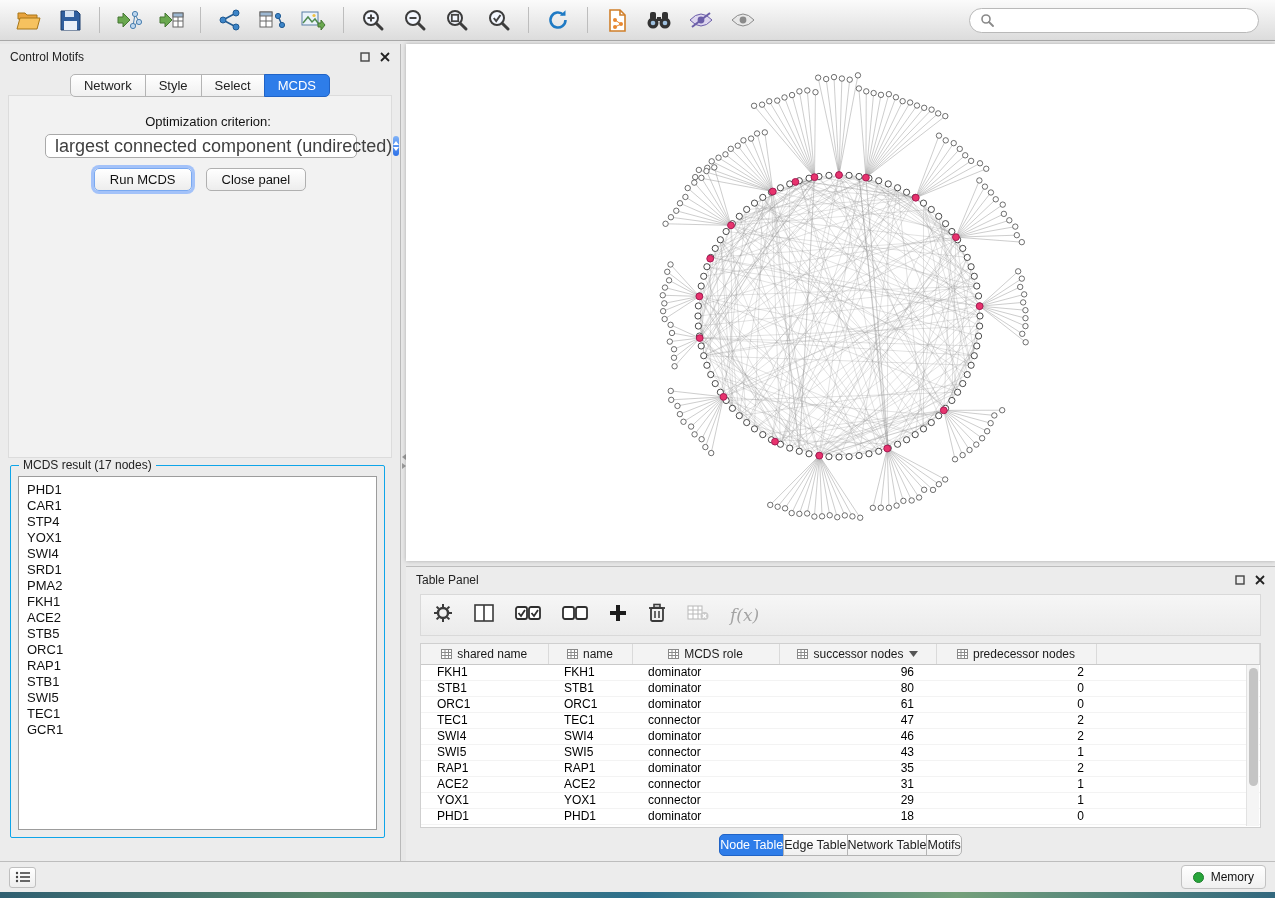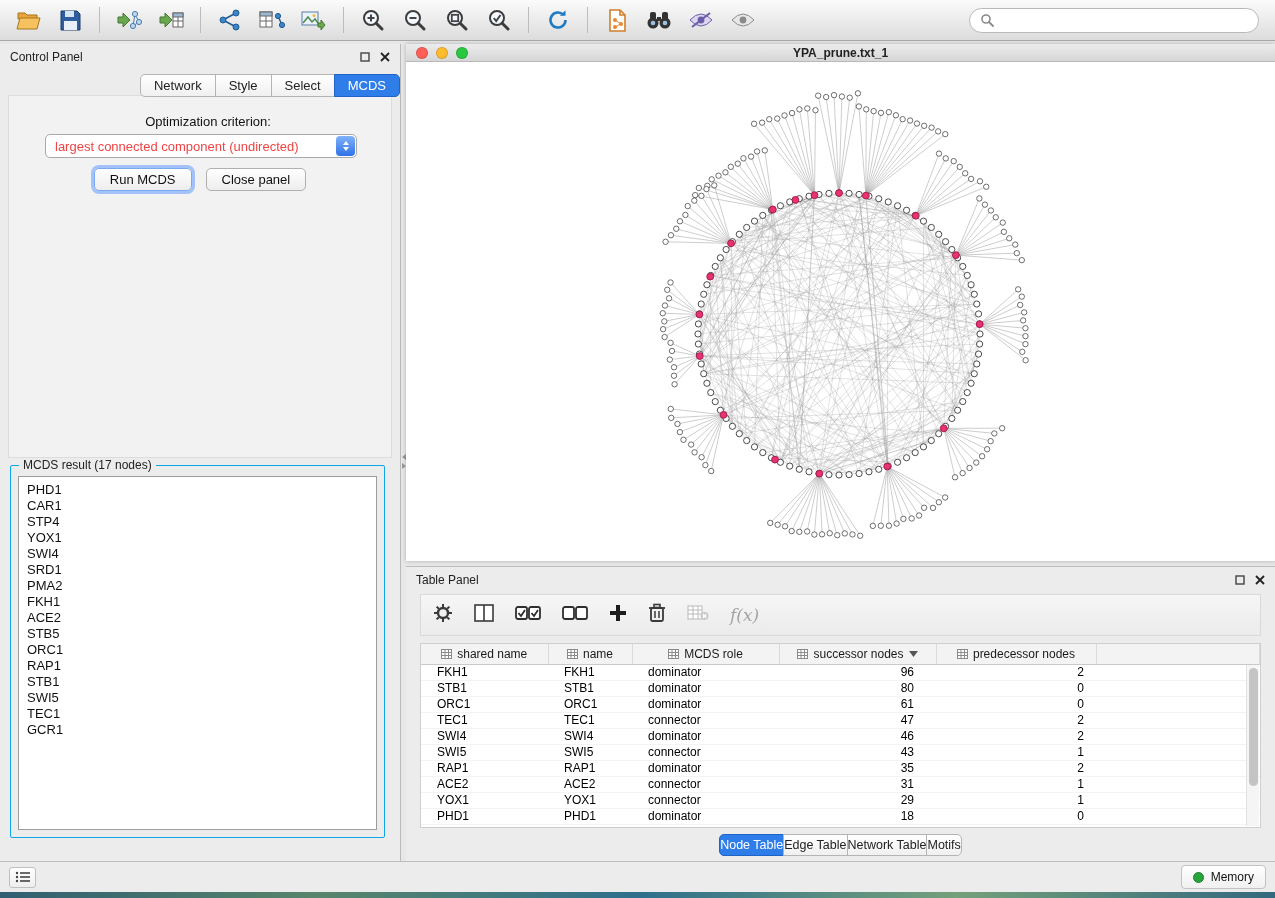--- a/index.html
+++ b/index.html
@@ -17,30 +17,30 @@
     border:1px solid #b9b9b9; border-radius:13px; display:flex; align-items:center; padding:0 10px; gap:6px; }
   .search-box input { border:none; outline:none; flex:1; font-size:12px; background:transparent; }
 
   
   .control-panel { position:absolute; left:0; top:44px; width:401px; bottom:37px;
     background:#ececec; border-right:1px solid #b9b9b9; }
   .panel-header { height:26px; display:flex; align-items:center; padding:0 10px; font-size:12px; color:#222; }
   .panel-header .hdr-icons { margin-left:auto; display:flex; gap:10px; align-items:center; }
   .cp-content-bg { position:absolute; top:51px; left:8px; right:8px; height:363px;
     background:#f2f2f2; border:1px solid #dcdcdc; }
-  .cp-tabs { position:absolute; top:30px; left:0; right:0; display:flex; justify-content:flex-end; }
+  .cp-tabs { position:absolute; top:30px; left:0; right:0; display:flex; justify-content:center; }
   .seg-tab { background:linear-gradient(#ffffff,#f0f0f0); border:1px solid #b4b4b4; margin-left:-1px;
     padding:3px 13px; font-size:13px; color:#222; cursor:default; }
   .seg-tab:first-child { border-radius:5px 0 0 5px; margin-left:0; }
   .seg-tab:last-child { border-radius:0 5px 5px 0; }
   .seg-tab.active { background:#2e7de9; color:#fff; border-color:#2063c6; }
   .opt-label { position:absolute; top:70px; left:16px; right:0; text-align:center; font-size:13px; color:#111; }
   .dropdown { position:absolute; top:90px; left:45px; width:312px; height:24px; background:#fff;
     border:1px solid #a9a9a9; border-radius:5px; display:flex; align-items:center; }
-  .dropdown .dd-text { flex:1; font-size:13px; padding-left:9px; color:#ef4444; white-space:nowrap; }
+  .dropdown .dd-text { flex:1; font-size:18px; padding-left:9px; color:#404040; white-space:nowrap; }
   .stepper { width:19px; height:20px; margin:1px; background:linear-gradient(#7fb2f8,#2e72e8);
     border-radius:4px; display:flex; flex-direction:column; align-items:center; justify-content:center; gap:2px; }
   .tri-up { width:0; height:0; border-left:3.5px solid transparent; border-right:3.5px solid transparent; border-bottom:4px solid #fff; }
   .tri-down { width:0; height:0; border-left:3.5px solid transparent; border-right:3.5px solid transparent; border-top:4px solid #fff; }
   .cp-buttons { position:absolute; top:124px; left:0; right:0; display:flex; justify-content:center; gap:14px; }
   .mac-btn { background:linear-gradient(#ffffff,#ededed); border:1px solid #b0b0b0; border-radius:5px;
     padding:3px 15px; font-size:13px; color:#111; }
   .run-btn { border-color:#7aa9f0; box-shadow:0 0 0 3px rgba(98,155,255,.55); }
   .result-group { position:absolute; top:421px; left:10px; right:15px; bottom:23px;
     border:1px solid #0ea5e9; border-radius:2px; }
@@ -240,21 +240,21 @@
       <svg width="14" height="14" viewBox="0 0 14 14">
           <circle cx="6" cy="6" r="4" fill="none" stroke="#8a8a8a" stroke-width="1.6"></circle>
           <line x1="9" y1="9" x2="13" y2="13" stroke="#8a8a8a" stroke-width="1.8" stroke-linecap="round"></line>
         </svg>
       <input type="text" value="" placeholder="" style="">
     </div>
   </div>
 
   <div class="control-panel">
     <div class="panel-header">
-      <span>Control Panel</span>
+      <span>Control Motifs</span>
       <span class="hdr-icons">
         <svg width="10" height="10">
             <rect x="1" y="1" width="8" height="8" fill="none" stroke="#444" stroke-width="1.4"></rect>
           </svg>
         <svg width="10" height="10">
             <path d="M1 1l8 8M9 1l-8 8" stroke="#222" stroke-width="1.8"></path>
           </svg>
       </span>
     </div>
     <div class="cp-content-bg"></div>
@@ -298,28 +298,20 @@
         </div>
     </div>
   </div>
 
   <div class="v-split-handle">
       <span class="sh-l"></span>
       <span class="sh-r"></span>
     </div>
 
   <div class="network-window">
-    <div class="net-titlebar">
-      <span class="traffic">
-        <span class="dot red"></span>
-        <span class="dot yellow"></span>
-        <span class="dot green"></span>
-      </span>
-      <span>YPA_prune.txt_1</span>
-    </div>
     <svg id="net-svg" class="net-canvas" viewBox="0 0 869 498">
         <line x1="348.50184902190006" y1="159.12368502966518" x2="572.5648233052116" y2="251.9336078034668" stroke="#8f8f8f" stroke-width="0.5" opacity="0.5"></line>
         <line x1="374.42648316673404" y1="400.2581113449871" x2="472.7242905146416" y2="136.71149072035587" stroke="#8f8f8f" stroke-width="0.5" opacity="0.5"></line>
         <line x1="304.7418886550129" y1="213.42648316673404" x2="443.0588248310918" y2="131.35925183995425" stroke="#8f8f8f" stroke-width="0.5" opacity="0.5"></line>
         <line x1="491.57351683326596" y1="400.2581113449871" x2="561.2581113449871" y2="213.42648316673402" stroke="#8f8f8f" stroke-width="0.5" opacity="0.5"></line>
         <line x1="573.6407481600457" y1="282.0588248310917" x2="539.5606899839504" y2="364.33536348628525" stroke="#8f8f8f" stroke-width="0.5" opacity="0.5"></line>
         <line x1="374.42648316673404" y1="400.2581113449871" x2="365.425892872472" y2="148.24726247101697" stroke="#8f8f8f" stroke-width="0.5" opacity="0.5"></line>
         <line x1="551.6167481291966" y1="195.76964473876075" x2="393.2757094853584" y2="407.28850927964413" stroke="#8f8f8f" stroke-width="0.5" opacity="0.5"></line>
         <line x1="300.89008877503363" y1="222.7255506765271" x2="572.5648233052116" y2="292.06639219653323" stroke="#8f8f8f" stroke-width="0.5" opacity="0.5"></line>
         <line x1="356.76964473876075" y1="390.61674812919654" x2="292.35925183995425" y2="282.0588248310917" stroke="#8f8f8f" stroke-width="0.5" opacity="0.5"></line>

